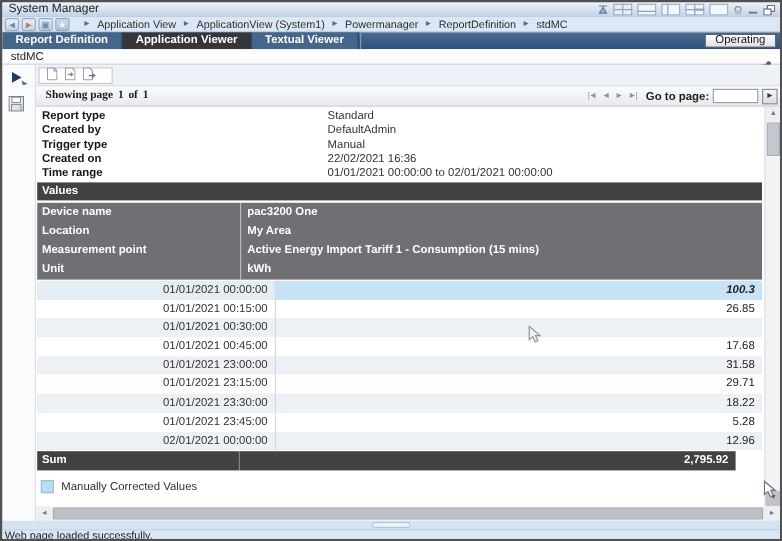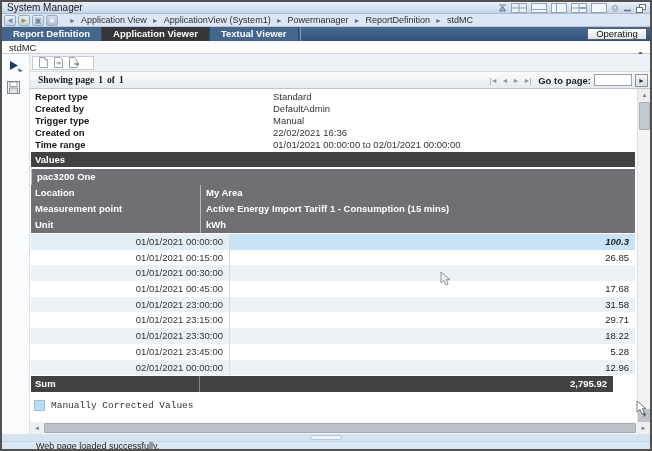--- a/index.html
+++ b/index.html
@@ -91,21 +91,21 @@
   .data-row.corrected{ background:#e4ecf4; }
   .data-row.corrected .val{ background:#c8e3f6; font-weight:bold; font-style:italic; }
 
   .sum-row{ position:absolute; left:1px; top:287px; width:582px; height:16px; background:#424245;
     display:flex; color:#fff; font-size:9.5px; font-weight:bold; line-height:16px; }
   .sum-row .lbl{ width:169px; padding-left:4px; border-right:1px solid rgba(255,255,255,.35); }
   .sum-row .v{ flex:1; text-align:right; padding-right:6px; }
 
   .legend{ position:absolute; left:4px; top:311px; display:flex; align-items:center; gap:6px; }
   .legend .swatch{ width:11px; height:11px; background:#b9dcf2; border:1px solid #9cc0dc; }
-  .legend .txt{ font-size:9.5px; color:#333;font-family:Liberation Mono, monospace; }
+  .legend .txt{ font-size:9.5px; color:#333; }
 
   
   .vscroll{ position:absolute; left:635px; top:87px; width:13px; height:333px; background:#f2f3f5;
     border-left:1px solid #dcdfe3; }
   .vscroll .up{ position:absolute; top:0; left:0; width:13px; height:12px; background:#eceef0;
     color:#76797d; font-size:6px; text-align:center; line-height:12px; }
   .vscroll .thumb{ position:absolute; top:13px; left:1px; width:11px; height:28px; background:#c3c8cf;
     border:1px solid #a9aeb6; border-radius:1px; }
   .vscroll .down{ position:absolute; bottom:0; left:0; width:13px; height:13px; background:#bfc3c9;
     color:#4e5256; font-size:6px; text-align:center; line-height:13px; }
@@ -117,21 +117,21 @@
     border:1px solid #a6abb2; border-radius:1px; }
   .hscroll .right{ position:absolute; right:0; top:0; width:13px; height:12px; background:#eceef0;
     color:#76797d; font-size:6px; text-align:center; line-height:12px; }
 
   
   .splitter{ position:absolute; left:0; top:432px; width:648px; height:7px; background:#d6e4f2; }
   .splitter .grip{ position:absolute; left:308px; top:1px; width:32px; height:5px; background:#eff6fb;
     border:1px solid #b4c8da; border-radius:2px; }
   .statusbar{ position:absolute; left:0; top:439px; width:648px; height:8px; background:#d9e8f5;
     border-top:1px solid #c2d3e4; }
-  .statusbar .txt{ position:absolute; left:2px; top:-1px; font-size:9px; color:#1d1d1d;margin-left:32px; }
+  .statusbar .txt{ position:absolute; left:2px; top:-1px; font-size:9px; color:#1d1d1d; }
 
   .cursor{ position:absolute; pointer-events:none; }
 </style>
 </head>
 <body>
 
 <div id="window">
 
   <div class="titlebar">
     <span class="title">System Manager</span>
@@ -307,20 +307,21 @@
         <div class="meta-row">
           <span class="lbl">Time range</span>
           <span class="v">01/01/2021 00:00:00 to 02/01/2021 00:00:00</span>
         </div>
     </div>
 
     <div class="values-hdr">Values</div>
 
     <div class="dev-table">
       <div class="dev-row">
+          <span class="lbl">Device name</span>
           <span class="v">pac3200 One</span>
         </div>
         <div class="dev-row">
           <span class="lbl">Location</span>
           <span class="v">My Area</span>
         </div>
         <div class="dev-row">
           <span class="lbl">Measurement point</span>
           <span class="v">Active Energy Import Tariff 1 - Consumption (15 mins)</span>
         </div>

